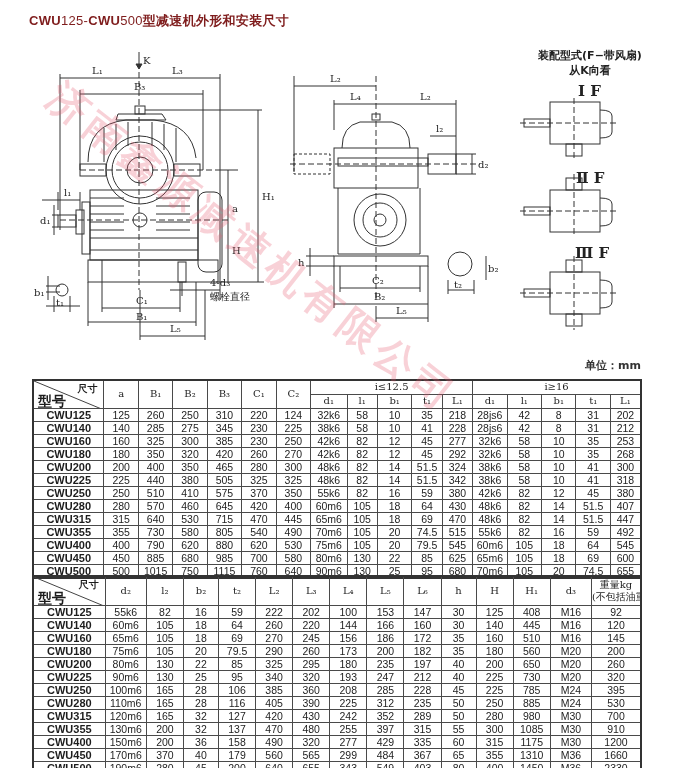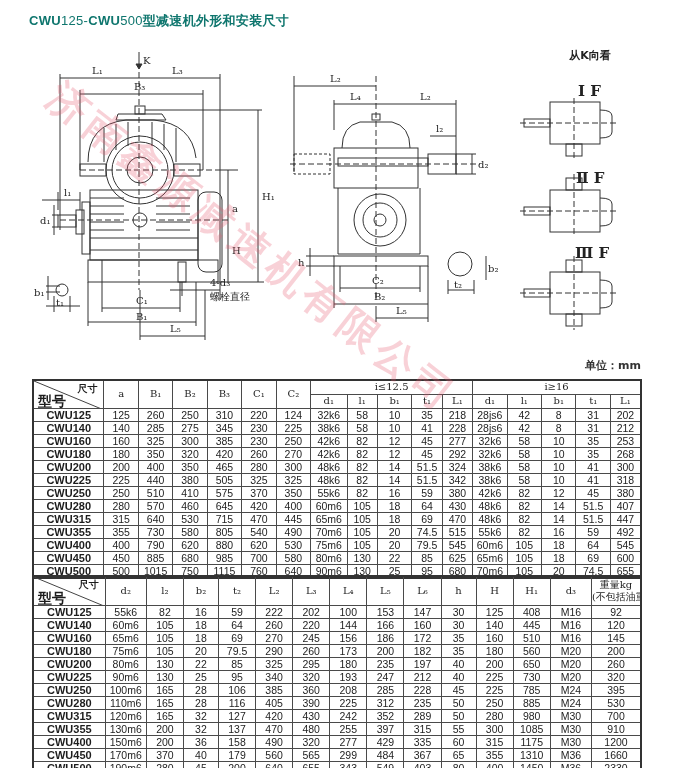--- a/index.html
+++ b/index.html
@@ -1,19 +1,19 @@
 <!DOCTYPE html>
 <html><head>
 <meta charset="utf-8">
 <style>
   * { box-sizing: border-box; margin: 0; padding: 0; }
   html, body { width: 674px; height: 768px; background: #ffffff; overflow: hidden; }
   body { position: relative; font-family: "Liberation Sans", "DejaVu Sans", sans-serif; color: #1a1a1a; }
 
-  .title { position: absolute; left: 29px; top: 12px; font-size: 13px; font-weight: bold; letter-spacing: 0.3px; color: #0f766e; }
+  .title { position: absolute; left: 29px; top: 12px; font-size: 13px; font-weight: bold; letter-spacing: 0.3px; color: #7f1d1d; }
   .title .num { font-weight: normal; }
 
   .drawing { position: absolute; }
   .drawing svg { display: block; }
   .dim { font-family: "DejaVu Serif", serif; font-size: 10px; fill: #222; }
   .cjk { font-family: "DejaVu Sans", sans-serif; font-size: 10px; fill: #222; }
 
   .asm-title { position: absolute; left: 520px; top: 48px; width: 140px; text-align: center; font-size: 11px; font-weight: bold; line-height: 15px; color: #222; font-family: "DejaVu Sans", sans-serif; }
   .asm-label { position: absolute; font-family: "DejaVu Serif", serif; font-weight: bold; font-size: 15px; color: #222; }
 
@@ -201,20 +201,21 @@
     <text class="dim" x="8" y="196">h</text>
     <text class="dim" x="82" y="214">C₂</text>
     <text class="dim" x="84" y="230">B₂</text>
     <text class="dim" x="106" y="244">L₅</text>
     <text class="dim" x="164" y="218">t₂</text>
     <text class="dim" x="198" y="202">b₂</text>
   </svg>
 </div>
 
 <div class="asm-title">
+  <div>装配型式(F−带风扇)</div>
   <div>从K向看</div>
 </div>
 <div class="asm-label" style="left:578px; top:82px;">Ⅰ F</div>
 <div class="asm-label" style="left:576px; top:169px;">Ⅱ F</div>
 <div class="asm-label" style="left:575px; top:244px;">Ⅲ F</div>
 <div class="drawing" style="left:520px; top:96px;">
   <svg width="110" height="250" viewBox="0 0 110 250">
     <g stroke="#333" stroke-width="1" fill="none">
 
       <rect x="30" y="6" width="50" height="42"></rect>

